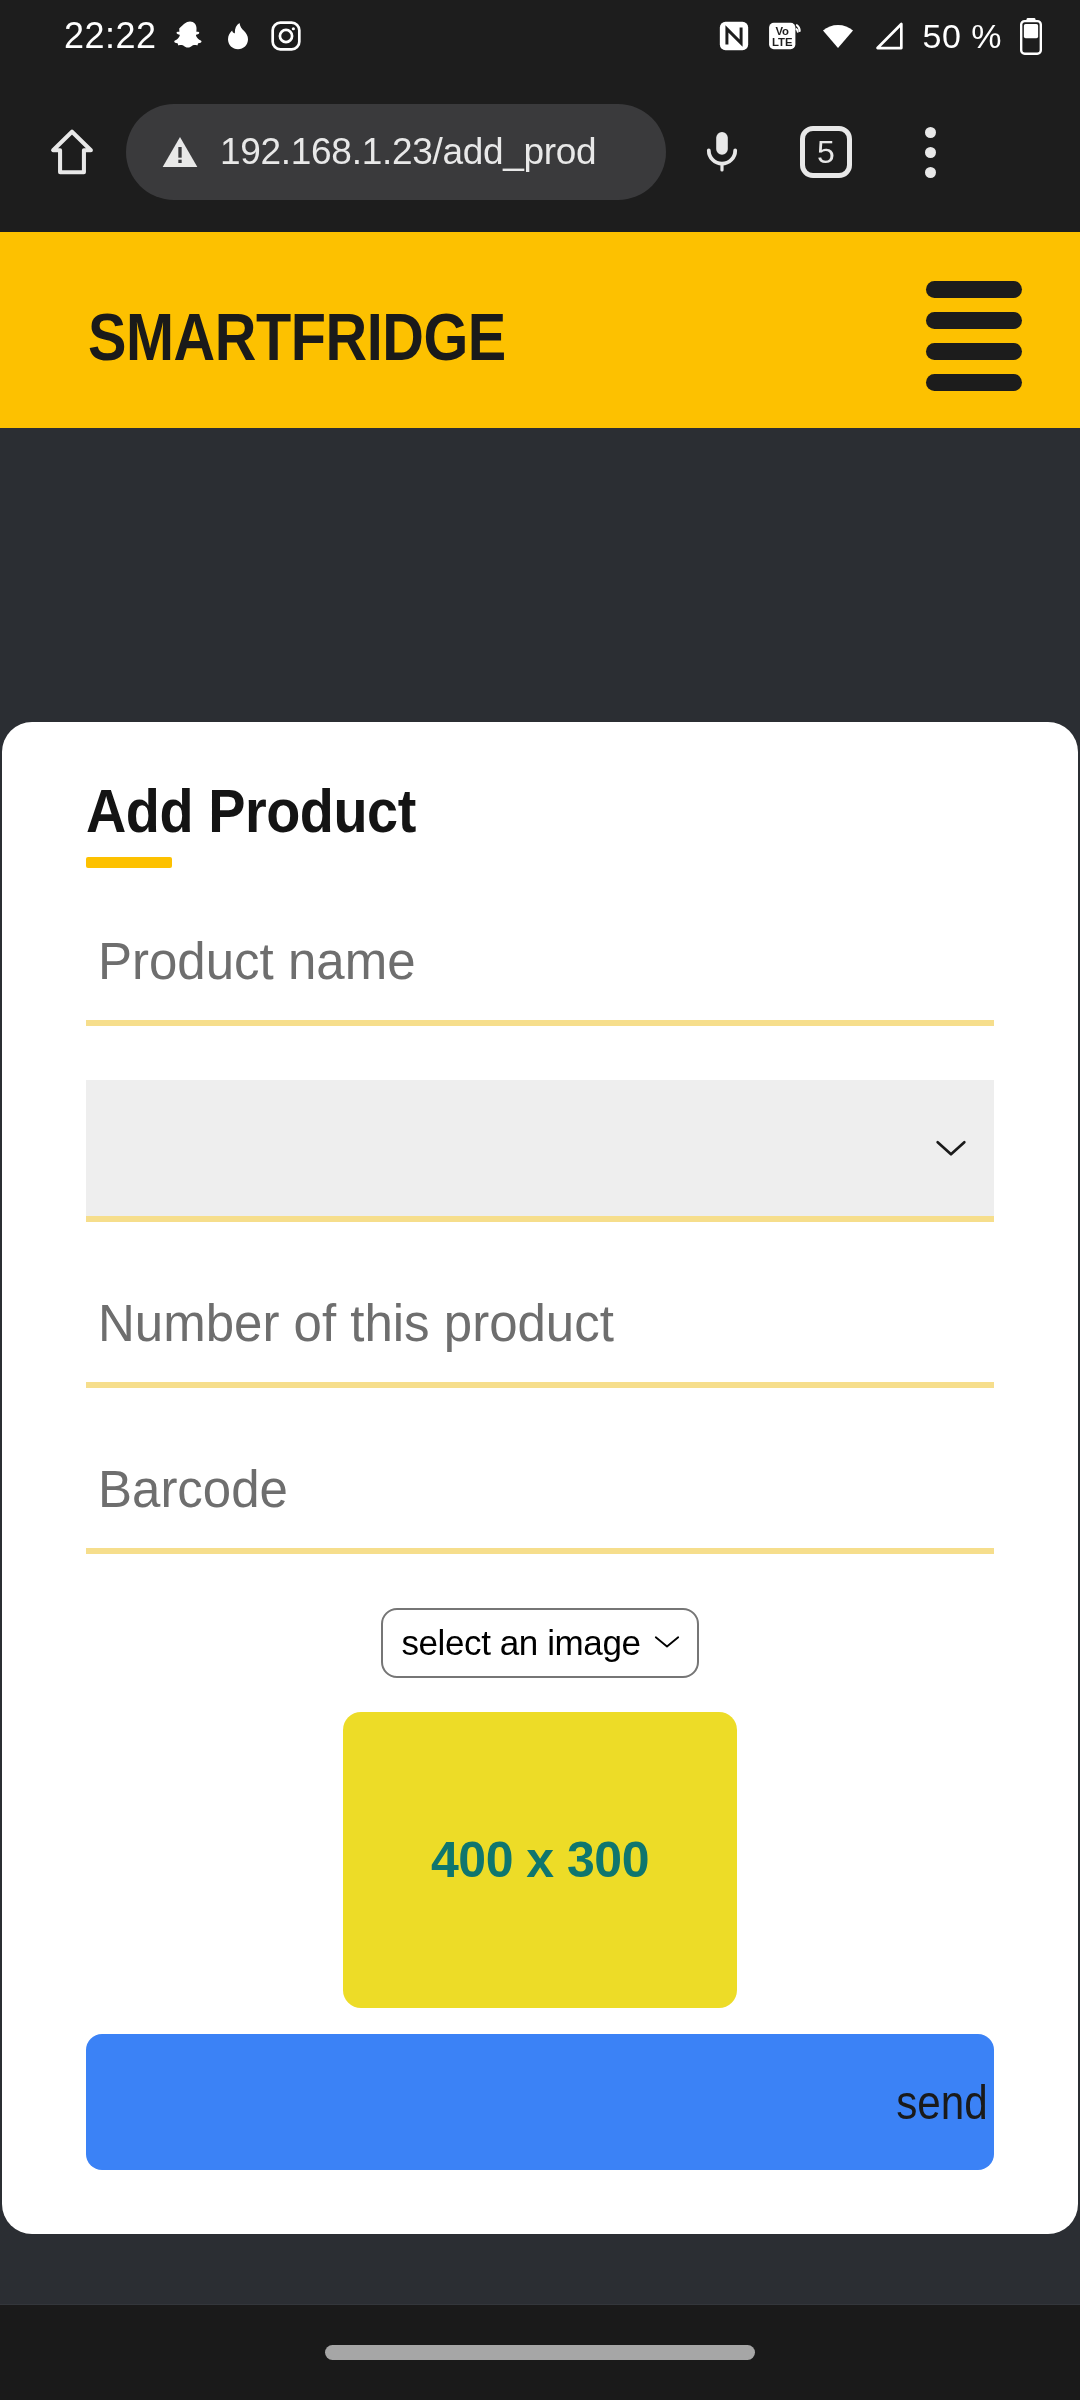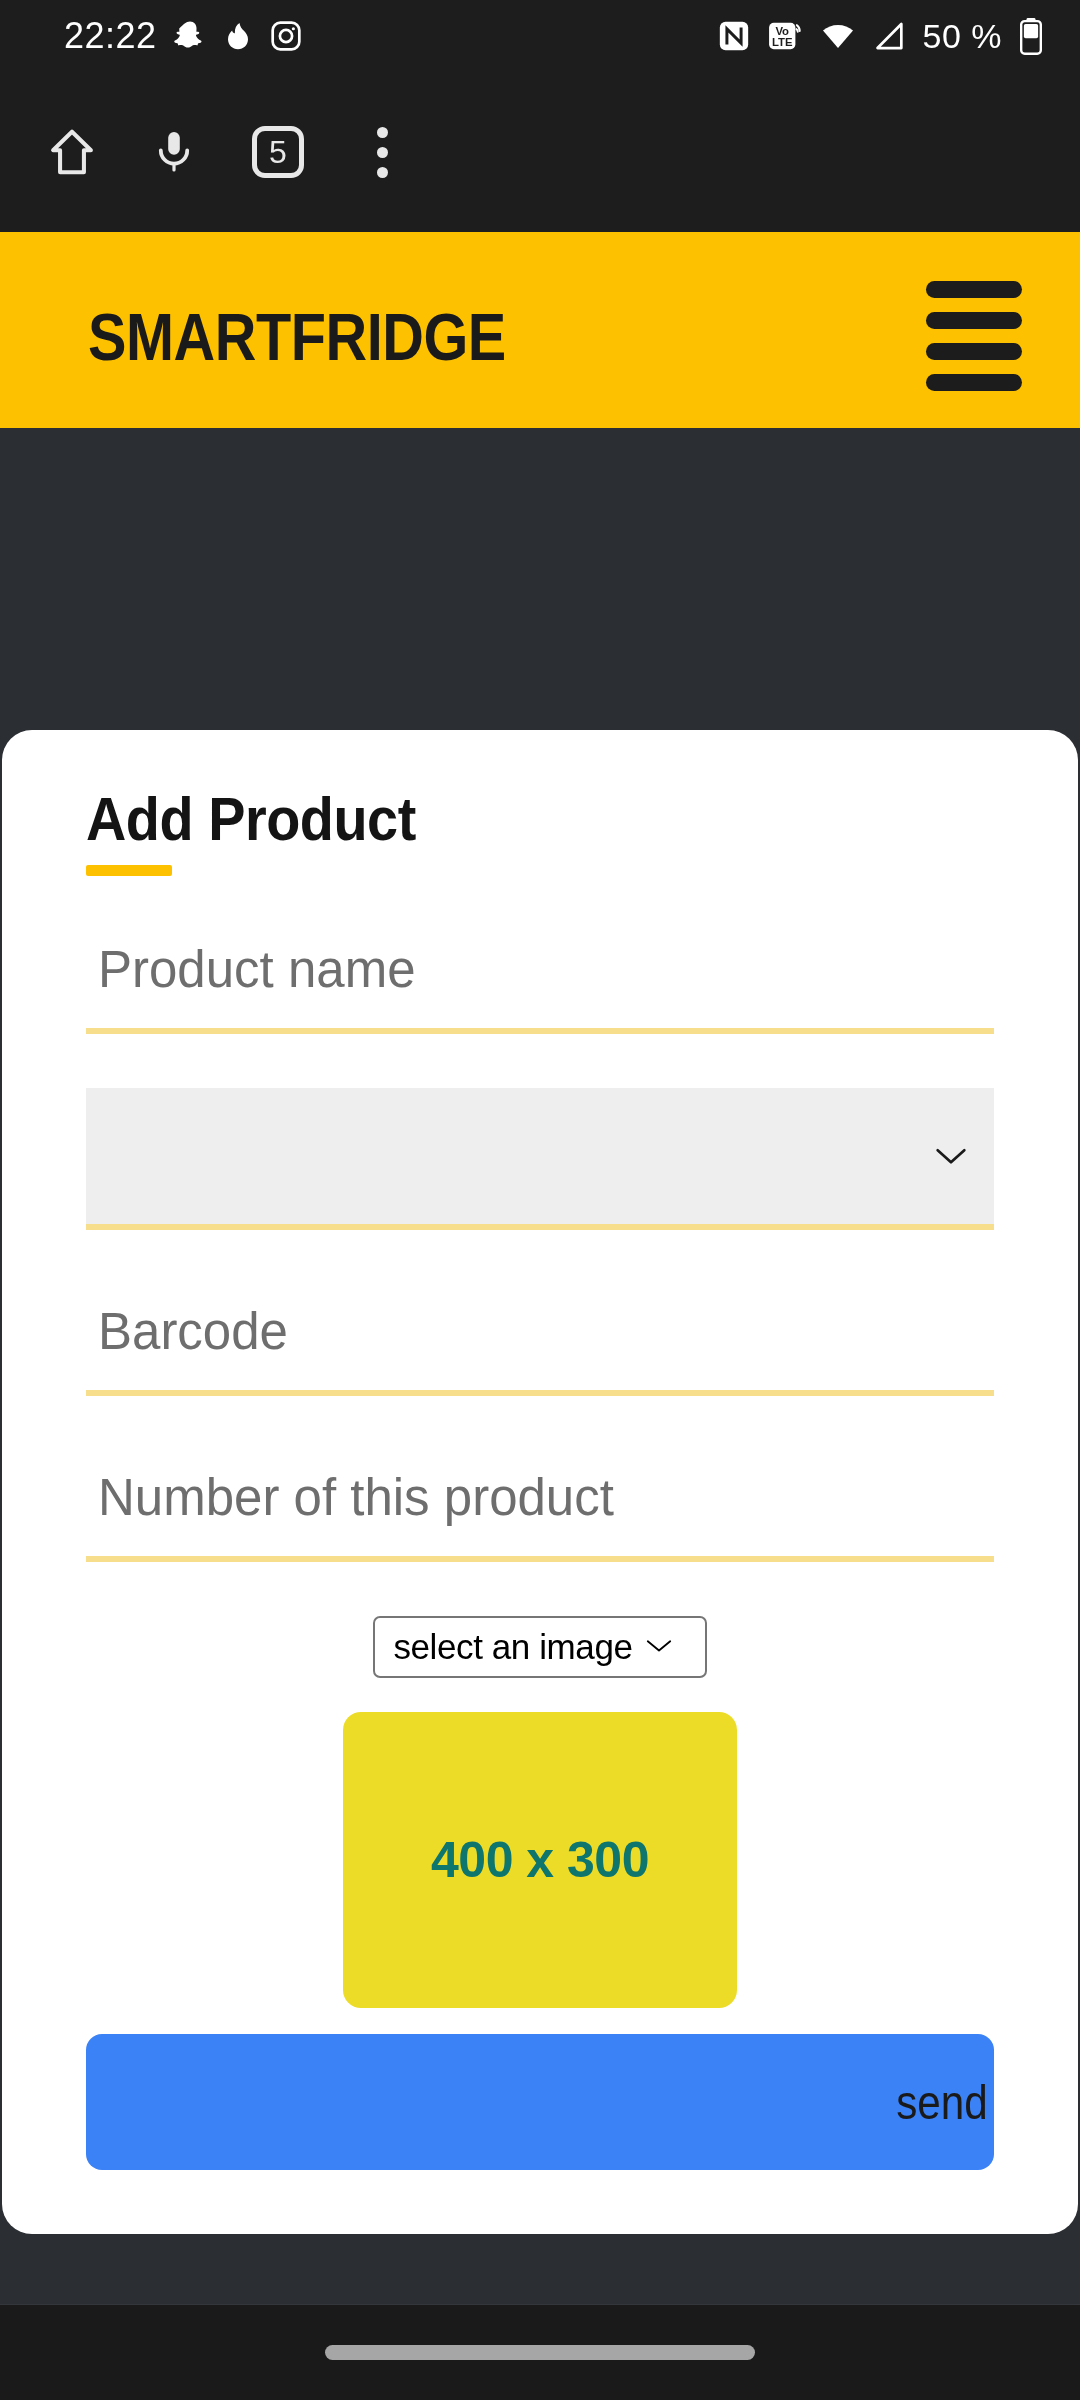--- a/index.html
+++ b/index.html
@@ -221,26 +221,26 @@
   }
 
   .image-picker-row {
     display: flex;
     justify-content: center;
     margin-top: 44px;
     margin-bottom: 34px;
   }
   .native-select {
     border: 2px solid #767676;
-    border-radius: 7px;
+    border-radius: 16px;
     background: #ffffff;
-    height: 62px;
-    display: flex;
-    align-items: center;
-    padding: 0 32px 0 18px;
+    height: 70px;
+    display: flex;
+    align-items: center;
+    padding: 0 16px 0 18px;
     gap: 12px;
   }
   .native-select-label {
     font-size: 35px;
     color: #000000;
     white-space: nowrap;
     letter-spacing: -0.4px;
   }
 
   .image-placeholder {
@@ -368,20 +368,30 @@
     </div>
   </div>
 
   <div class="browser-bar">
     <div class="home-btn">
       <svg width="54" height="54" viewBox="0 0 24 24" fill="none" stroke="#e8e8e8" stroke-width="1.8" stroke-linejoin="round">
         <path d="M12 3 3.6 11.2h3.1V21h10.6v-9.8h3.1L12 3z"></path>
       </svg>
     </div>
 
+    <div class="omnibox">
+      <span class="sysicon">
+        <svg width="40" height="40" viewBox="0 0 24 24">
+          <path d="M12 3 1.6 21h20.8L12 3z" fill="#e8e8e8"></path>
+          <rect x="11" y="9" width="2" height="6.4" fill="#3a3a3c"></rect>
+          <rect x="11" y="16.6" width="2" height="2" fill="#3a3a3c"></rect>
+        </svg>
+      </span>
+      <span class="omnibox-url">192.168.1.23/add_prod</span>
+    </div>
 
     <div class="tb-btn">
       <svg width="48" height="48" viewBox="0 0 24 24" fill="#e8e8e8">
         <rect x="9.1" y="2" width="5.8" height="11.4" rx="2.9"></rect>
         <path d="M5.4 11.2a6.6 6.6 0 0 0 13.2 0" fill="none" stroke="#e8e8e8" stroke-width="1.9" stroke-linecap="round"></path>
         <rect x="11.2" y="17.4" width="1.6" height="4.4" rx="0.8"></rect>
       </svg>
     </div>
 
     <div class="tb-btn">
@@ -419,23 +429,23 @@
 
         <div class="select-wrap">
           <span class="select-value"></span>
           <span class="chev">
             <svg width="34" height="20" viewBox="0 0 20 12" fill="none" stroke="#1a1a1a" stroke-width="1.6" stroke-linecap="round" stroke-linejoin="round">
               <path d="M2 2.5 10 9.8 18 2.5"></path>
             </svg>
           </span>
         </div>
 
+        <input class="field" type="text" placeholder="Number of this product" style="">
+
         <input class="field" type="text" placeholder="Barcode" style="">
-
-        <input class="field" type="text" placeholder="Number of this product" style="">
 
         <div class="image-picker-row">
           <div class="native-select">
             <span class="native-select-label">select an image</span>
             <span>
               <svg width="28" height="17" viewBox="0 0 20 12" fill="none" stroke="#000000" stroke-width="1.3" stroke-linecap="round" stroke-linejoin="round">
                 <path d="M2 3 10 9.6 18 3"></path>
               </svg>
             </span>
           </div>

